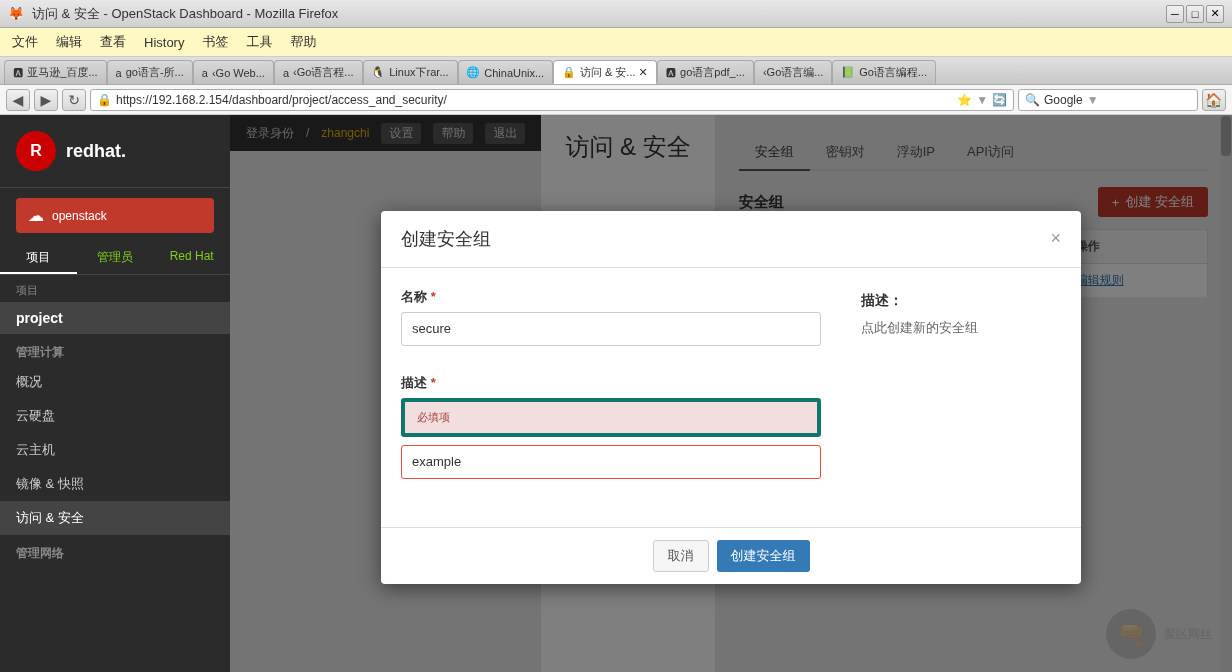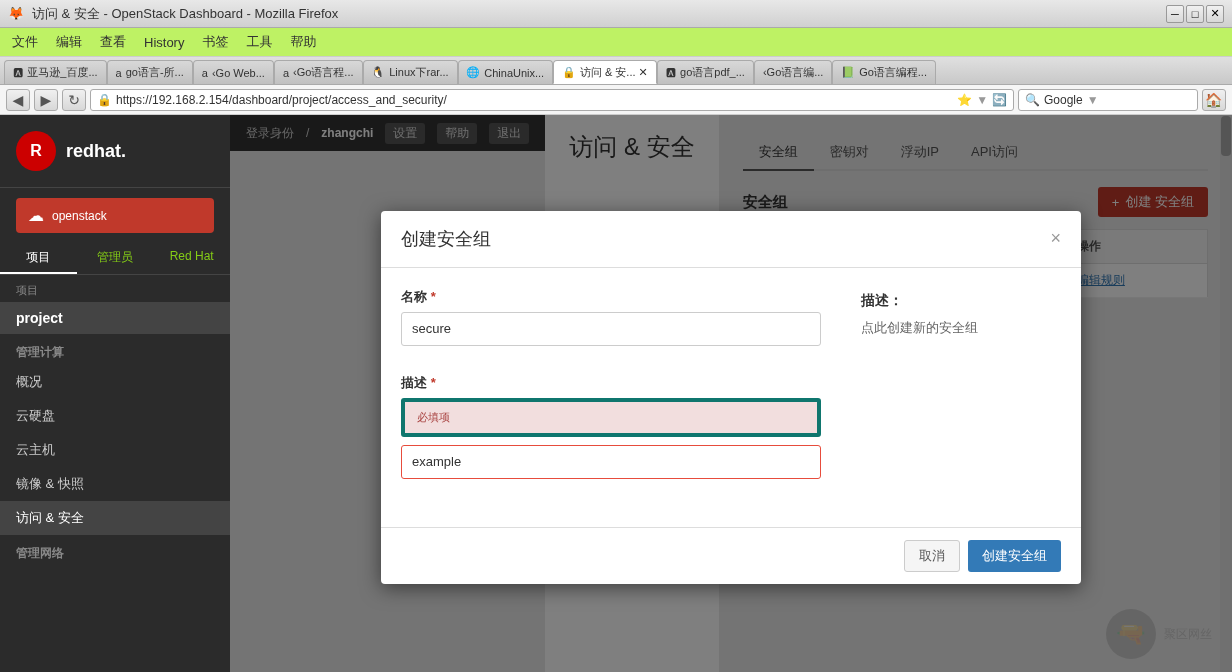--- a/index.html
+++ b/index.html
@@ -16,21 +16,21 @@
       border-bottom: 1px solid #aaa;
     }
     .title-bar-left { display: flex; align-items: center; gap: 8px; }
     .title-bar-icon { width: 16px; height: 16px; }
     .title-bar-text { font-size: 13px; color: #333; }
     .title-bar-controls { display: flex; gap: 2px; }
     .title-bar-btn { width: 18px; height: 18px; border: 1px solid #999; background: linear-gradient(to bottom, #f0f0f0, #d8d8d8); border-radius: 2px; cursor: pointer; font-size: 11px; display: flex; align-items: center; justify-content: center; }
 
     
     .menu-bar {
-      background: #bef264;
+      background: #fef9c3;
       height: 22px;
       display: flex;
       align-items: center;
       padding: 14px 4px;
       border-bottom: 1px solid #ccc;
       gap: 2px;
     }
     .menu-item { padding: 2px 8px; font-size: 13px; cursor: pointer; color: #333; }
 
     
@@ -337,24 +337,24 @@
       color: #a94442;
       margin-bottom: 8px;
     }
     .modal-help {
       width: 200px;
       padding-top: 4px;
     }
     .help-title { font-size: 14px; color: #333; font-weight: bold; margin-bottom: 8px; }
     .help-text { font-size: 13px; color: #666; line-height: 1.5; }
     .modal-footer {
-      padding: 12px 20px;
+      padding: 12px 28px;
       border-top: 1px solid #ddd;
       display: flex;
-      justify-content: flex-end;
+      justify-content: center;
       gap: 8px;
     }
     .btn-cancel {
       background: #f5f5f5;
       border: 1px solid #ccc;
       color: #555;
       padding: 6px 14px;
       border-radius: 3px;
       cursor: pointer;
       font-size: 13px;
@@ -521,21 +521,21 @@
     <div class="sidebar-item">镜像 &amp; 快照</div>
     <div class="sidebar-item active">访问 &amp; 安全</div>
     <div class="sidebar-group-label">管理网络</div>
   </div>
 
   <div class="main-content">
 
     <div class="top-bar">
       <span>登录身份</span>
       <span>/</span>
-      <span style="color:#ffffff; font-weight:bold;">zhangchi</span>
+      <span style="color:#eab308; font-weight:normal;">zhangchi</span>
       <span style="color:#ddd; cursor:pointer; background:#555; padding:2px 8px; border-radius:3px;">设置</span>
       <span style="color:#ddd; cursor:pointer; background:#555; padding:2px 8px; border-radius:3px;">帮助</span>
       <span style="color:#ddd; cursor:pointer; background:#555; padding:2px 8px; border-radius:3px;">退出</span>
     </div>
 
     <div class="page-header">
       <h1 class="page-title">访问 &amp; 安全</h1>
     </div>
 
     <div class="content-area">

